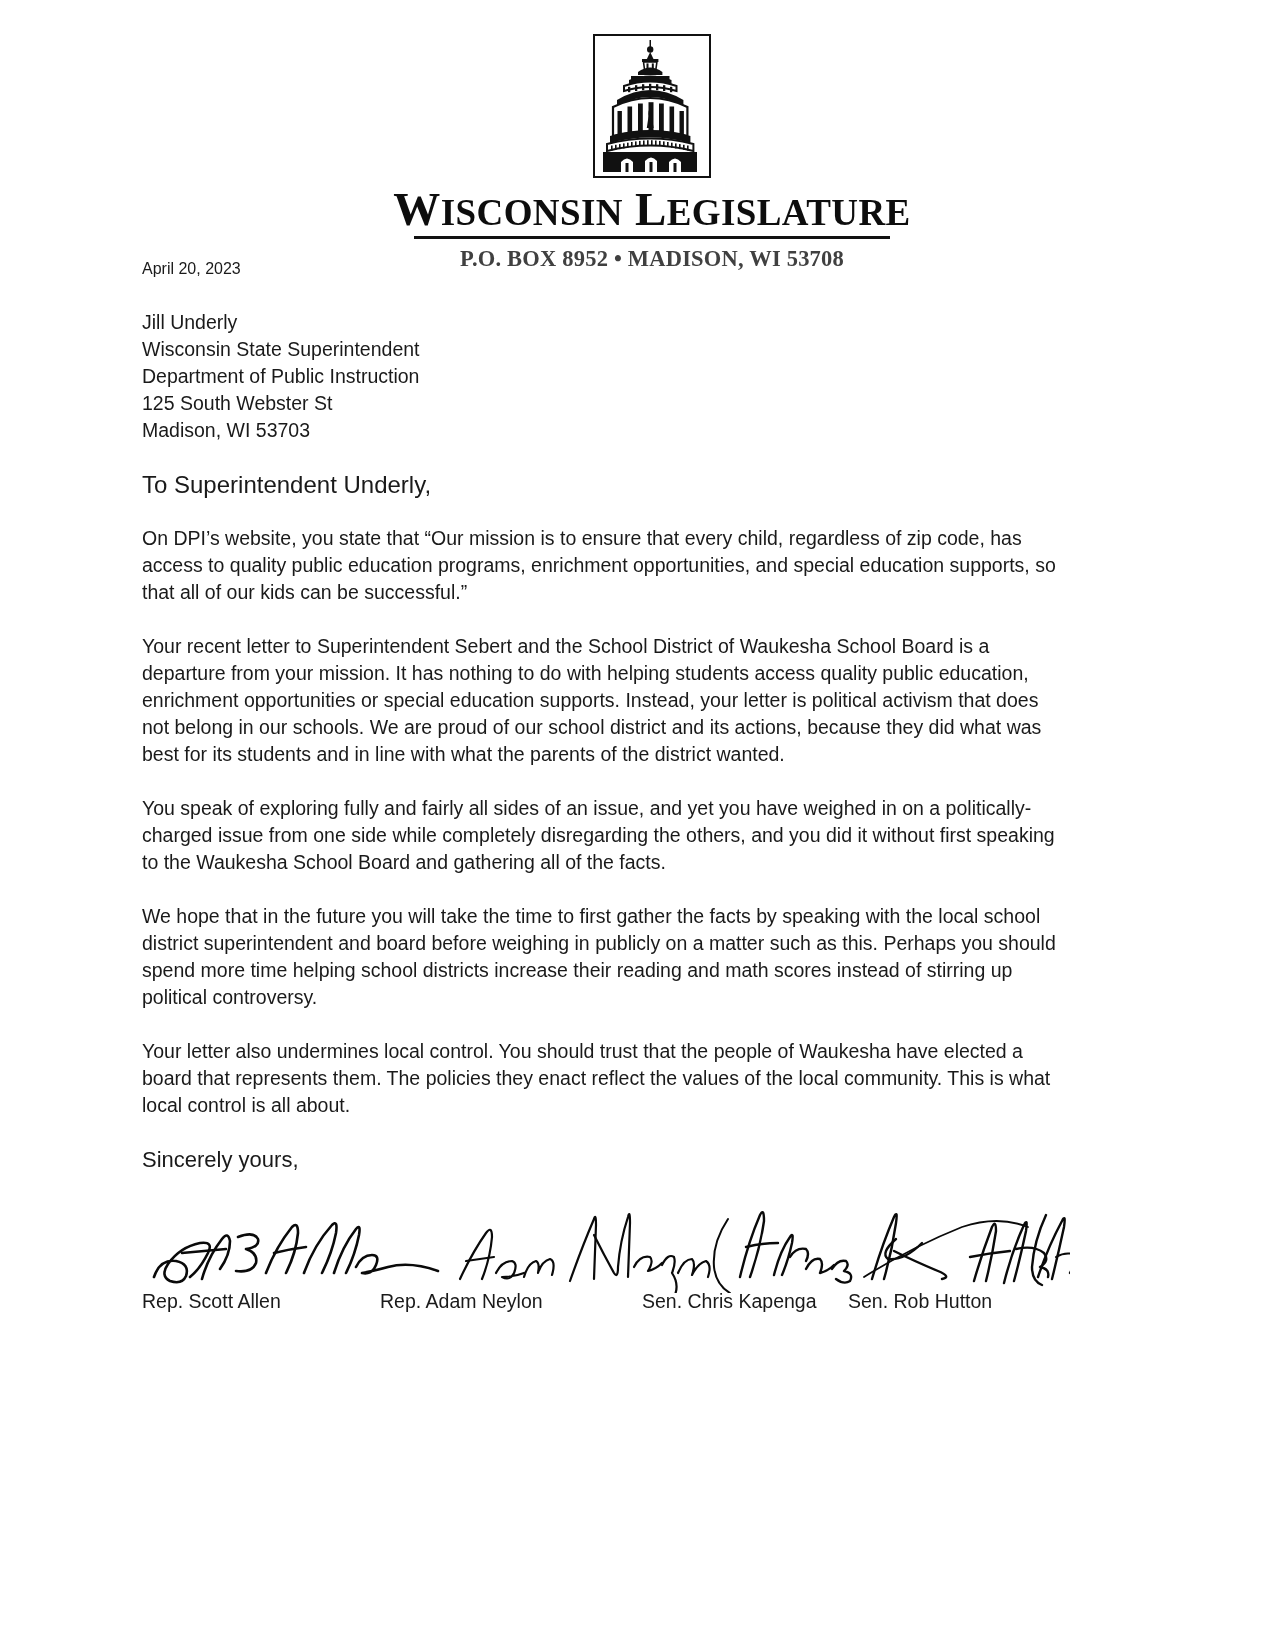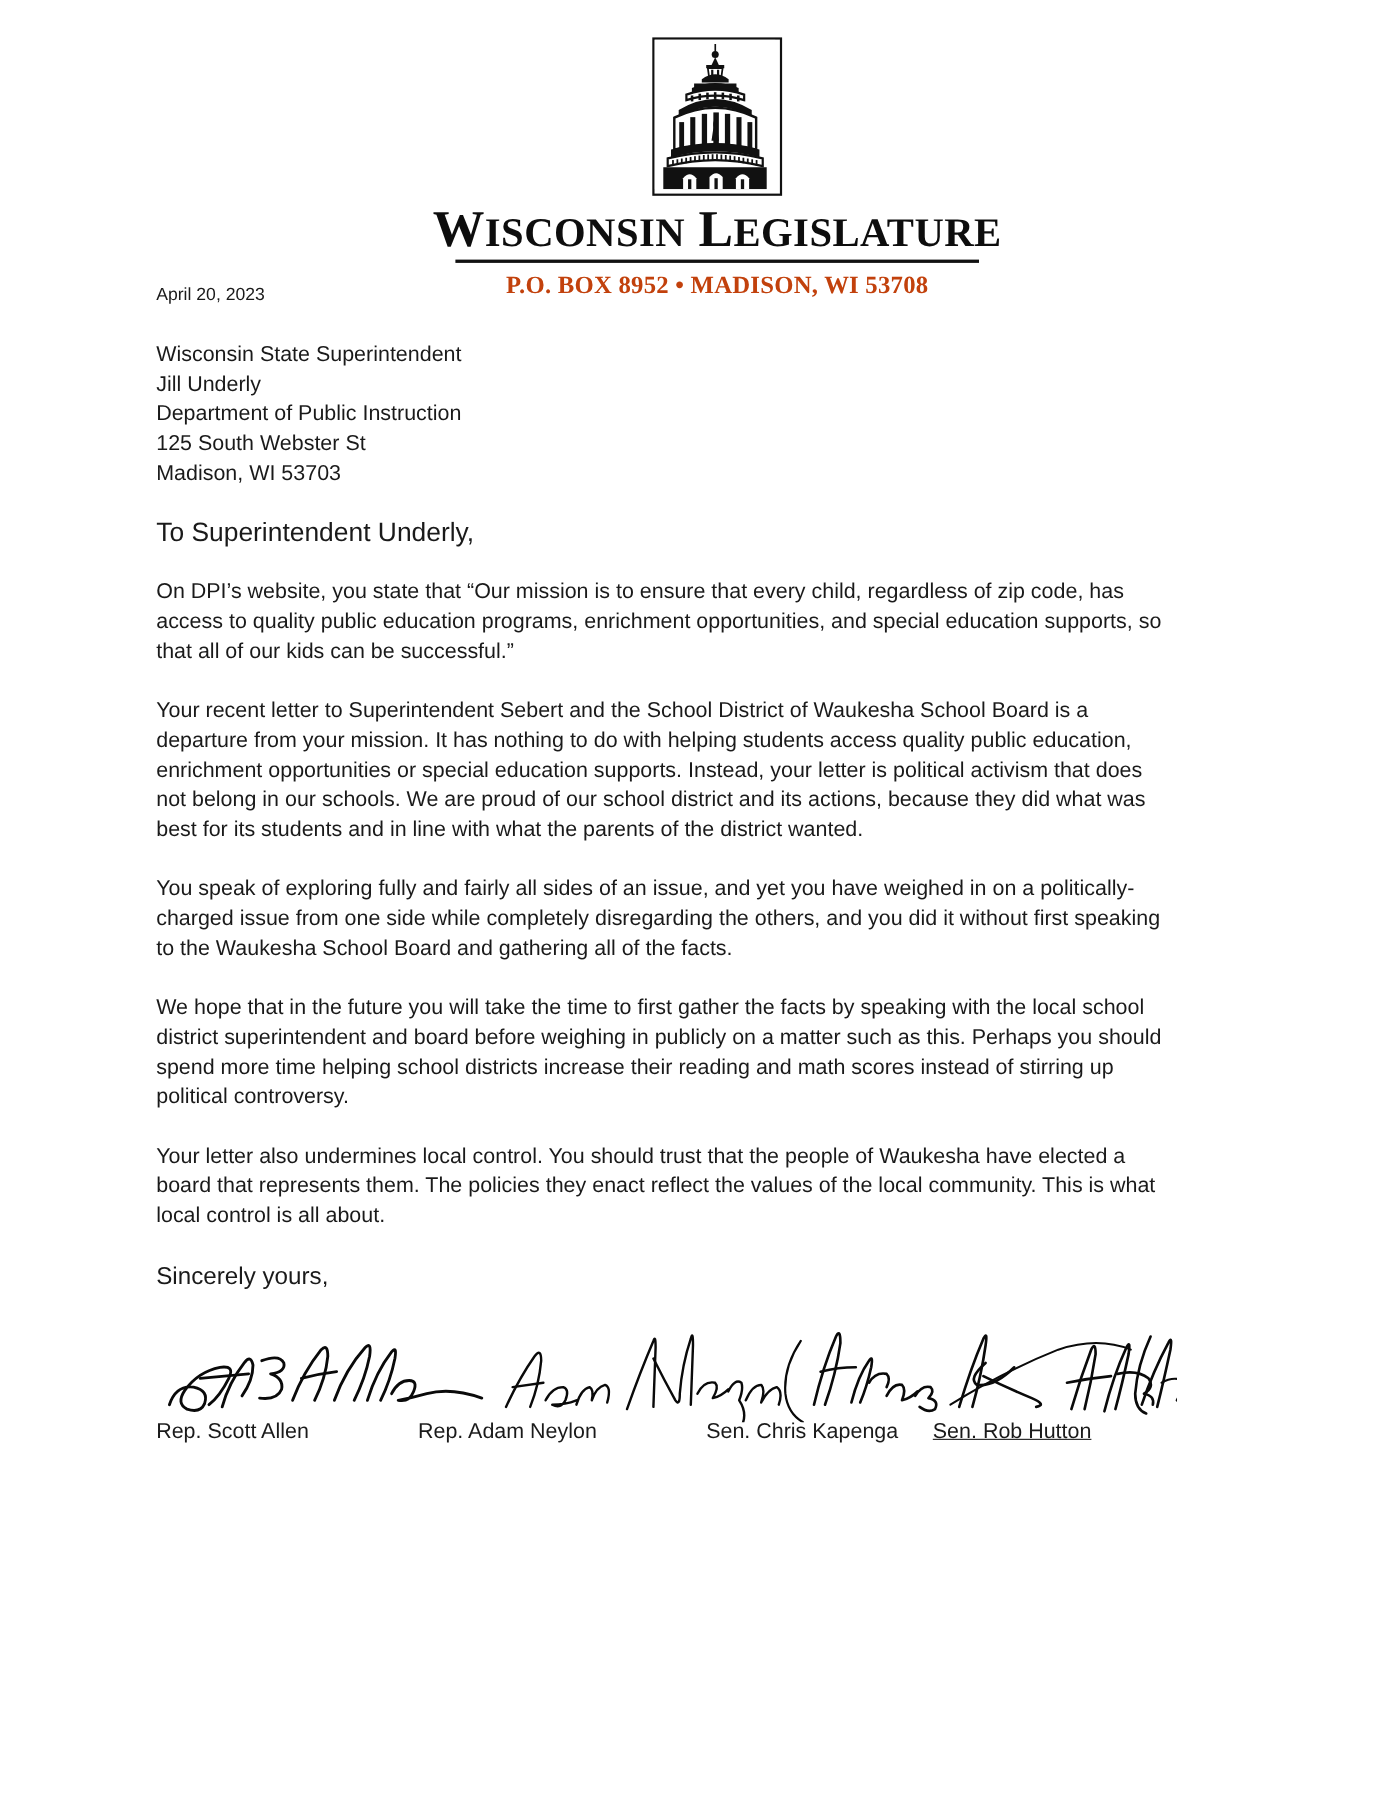--- a/index.html
+++ b/index.html
@@ -57,21 +57,21 @@
     width: 476px;
     height: 3px;
     background: #111;
     margin-top: 3px;
   }
   .lh-addr {
     font-family: "Liberation Serif", serif;
     font-weight: bold;
     font-size: 22.5px;
     letter-spacing: 0.2px;
-    color: #c2410c;
+    color: #404040;
     margin-top: 7px;
     white-space: nowrap;
   }
 
   
   .letter-body {
     position: absolute;
     left: 142px;
     top: 255px;
     width: 928px;
@@ -124,21 +124,21 @@
   }
   .sig-name {
     position: absolute;
     font-size: 19.5px;
     line-height: 24px;
     white-space: nowrap;
   }
   .sig-name.n0 { left: 0px; }
   .sig-name.n1 { left: 238px; }
   .sig-name.n2 { left: 476px; margin-left: 24px; }
-  .sig-name.n3 { left: 706px; text-decoration: underline; }
+  .sig-name.n3 { left: 706px; }
 </style>
 </head>
 <body>
 
 <div id="page">
 
   <div class="letterhead">
 
     <div class="dome-wrap">
       <svg width="110" height="136" viewBox="0 0 110 136" xmlns="http://www.w3.org/2000/svg">
@@ -229,22 +229,22 @@
     <div class="lh-rule"></div>
 
     <div class="lh-addr">P.O. BOX 8952 • MADISON, WI 53708</div>
   </div>
 
   <div class="letter-body">
 
     <div class="date-line">April 20, 2023</div>
 
     <div class="recipient">
+      <div>Jill Underly</div>
       <div>Wisconsin State Superintendent</div>
-      <div>Jill Underly</div>
       <div>Department of Public Instruction</div>
       <div>125 South Webster St</div>
       <div>Madison, WI 53703</div>
     </div>
 
     <div class="salutation">To Superintendent Underly,</div>
 
     <p class="para">On DPI’s website, you state that “Our mission is to ensure that every child, regardless of zip code, has access to quality public education programs, enrichment opportunities, and special education supports, so that all of our kids can be successful.”</p>
     <p class="para">Your recent letter to Superintendent Sebert and the School District of Waukesha School Board is a departure from your mission. It has nothing to do with helping students access quality public education, enrichment opportunities or special education supports. Instead, your letter is political activism that does not belong in our schools. We are proud of our school district and its actions, because they did what was best for its students and in line with what the parents of the district wanted.</p>
     <p class="para">You speak of exploring fully and fairly all sides of an issue, and yet you have weighed in on a politically-charged issue from one side while completely disregarding the others, and you did it without first speaking to the Waukesha School Board and gathering all of the facts.</p>

